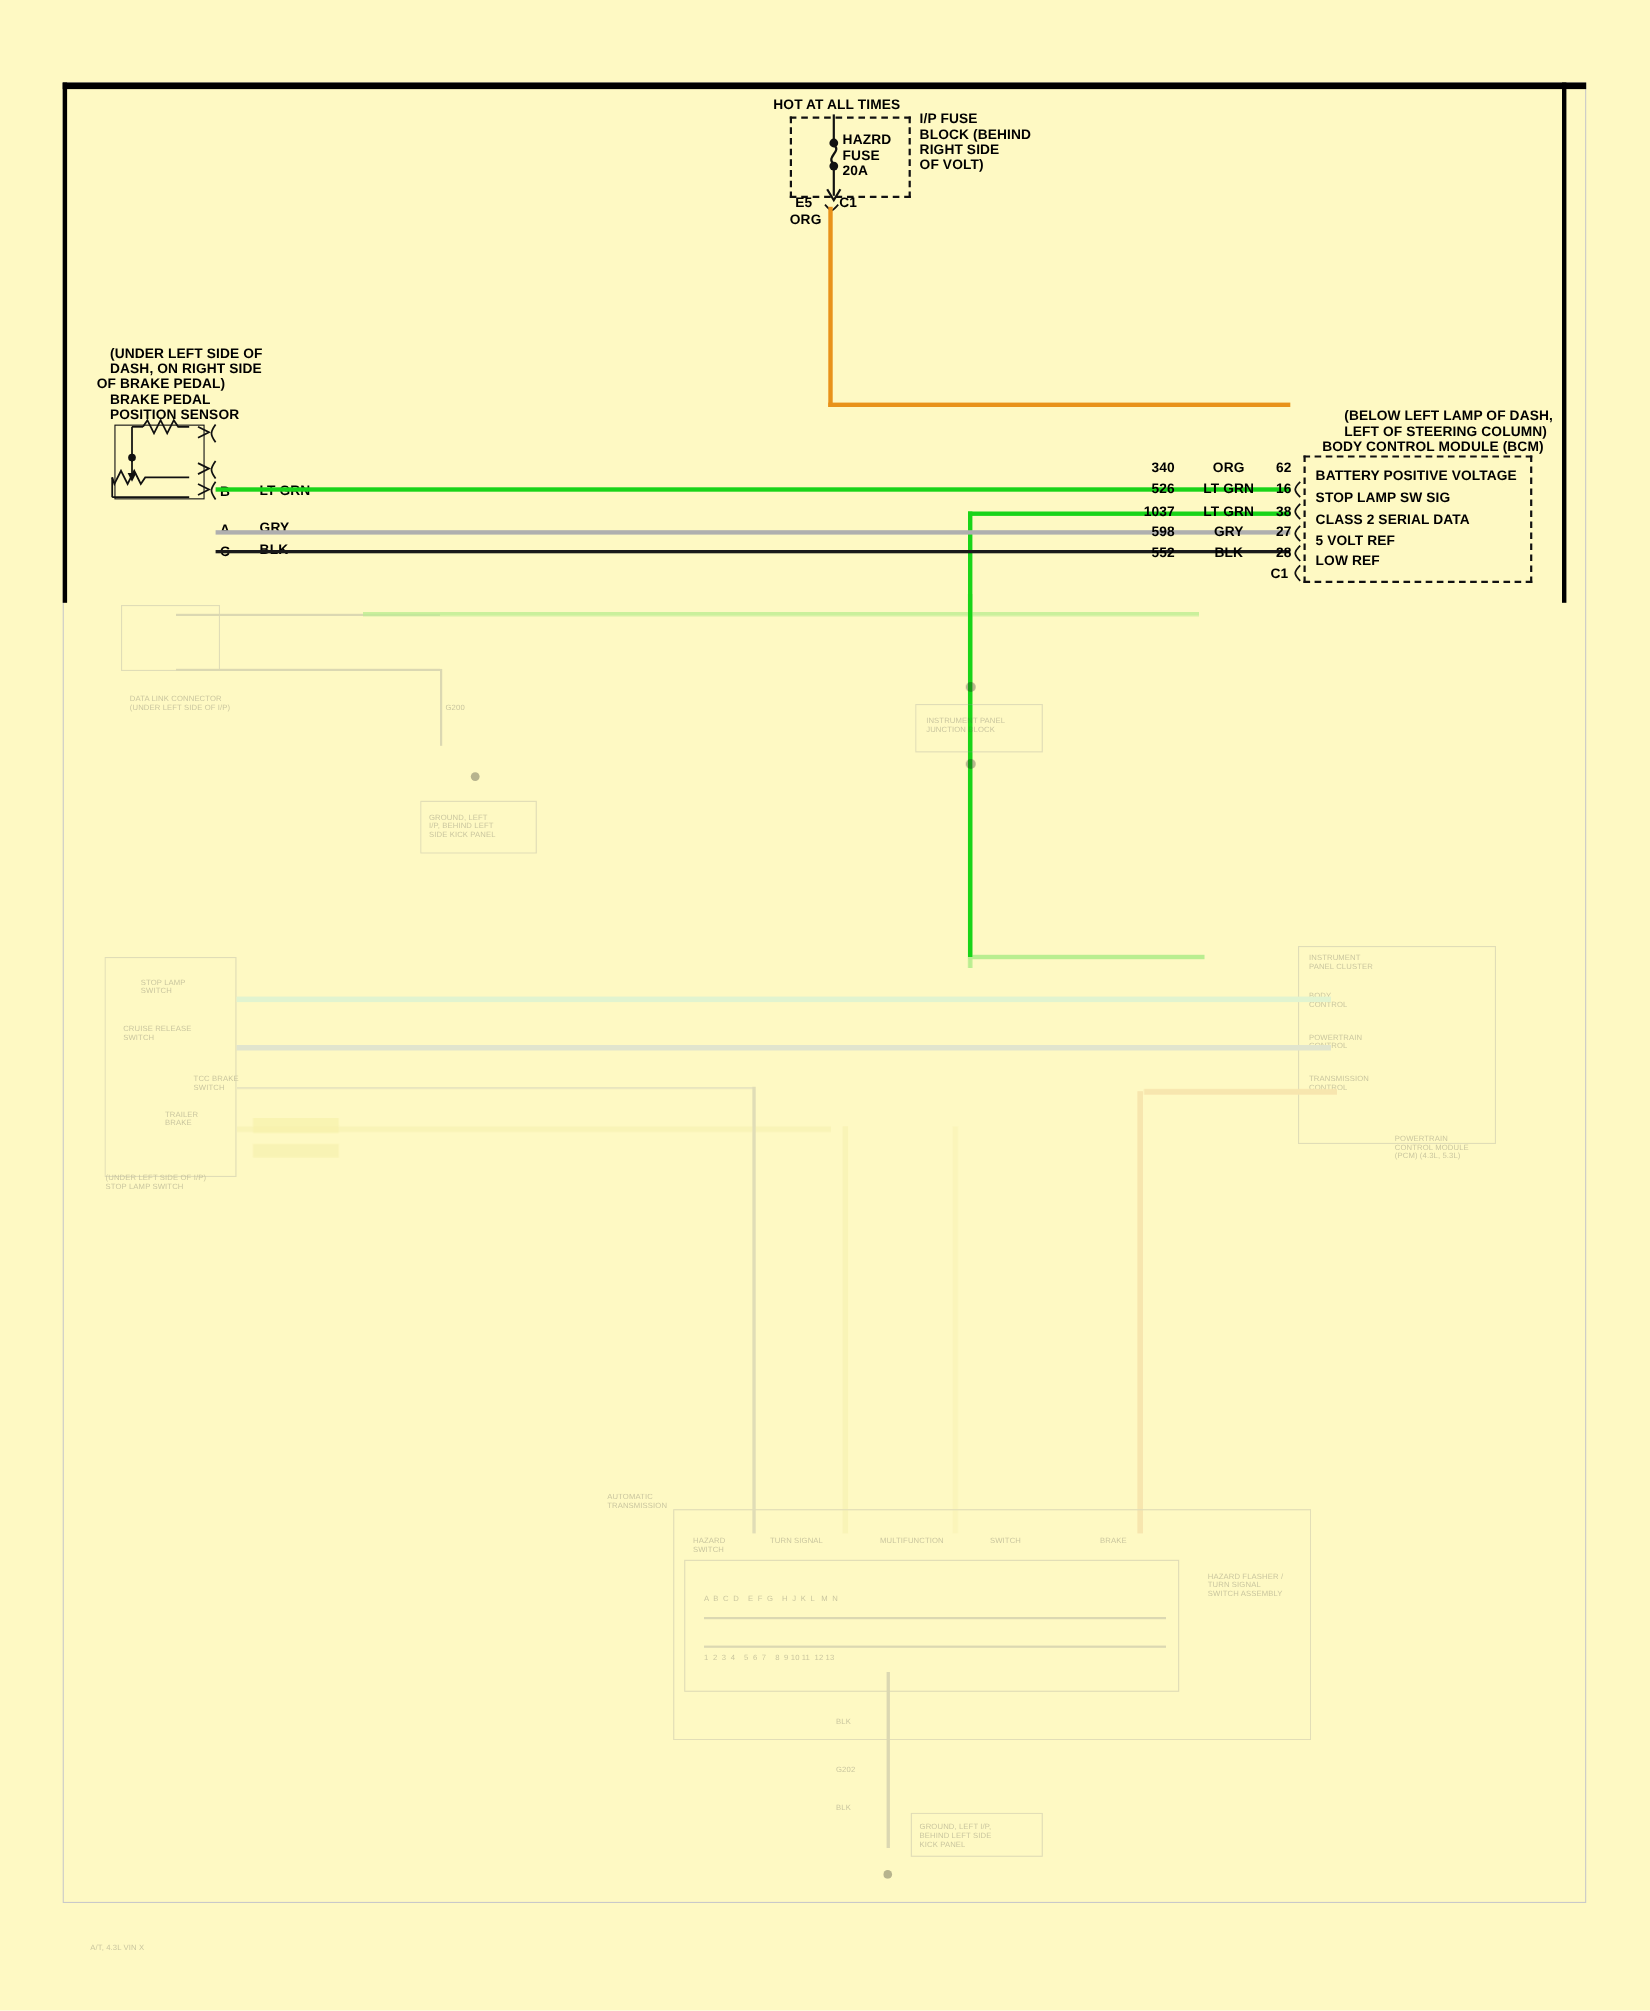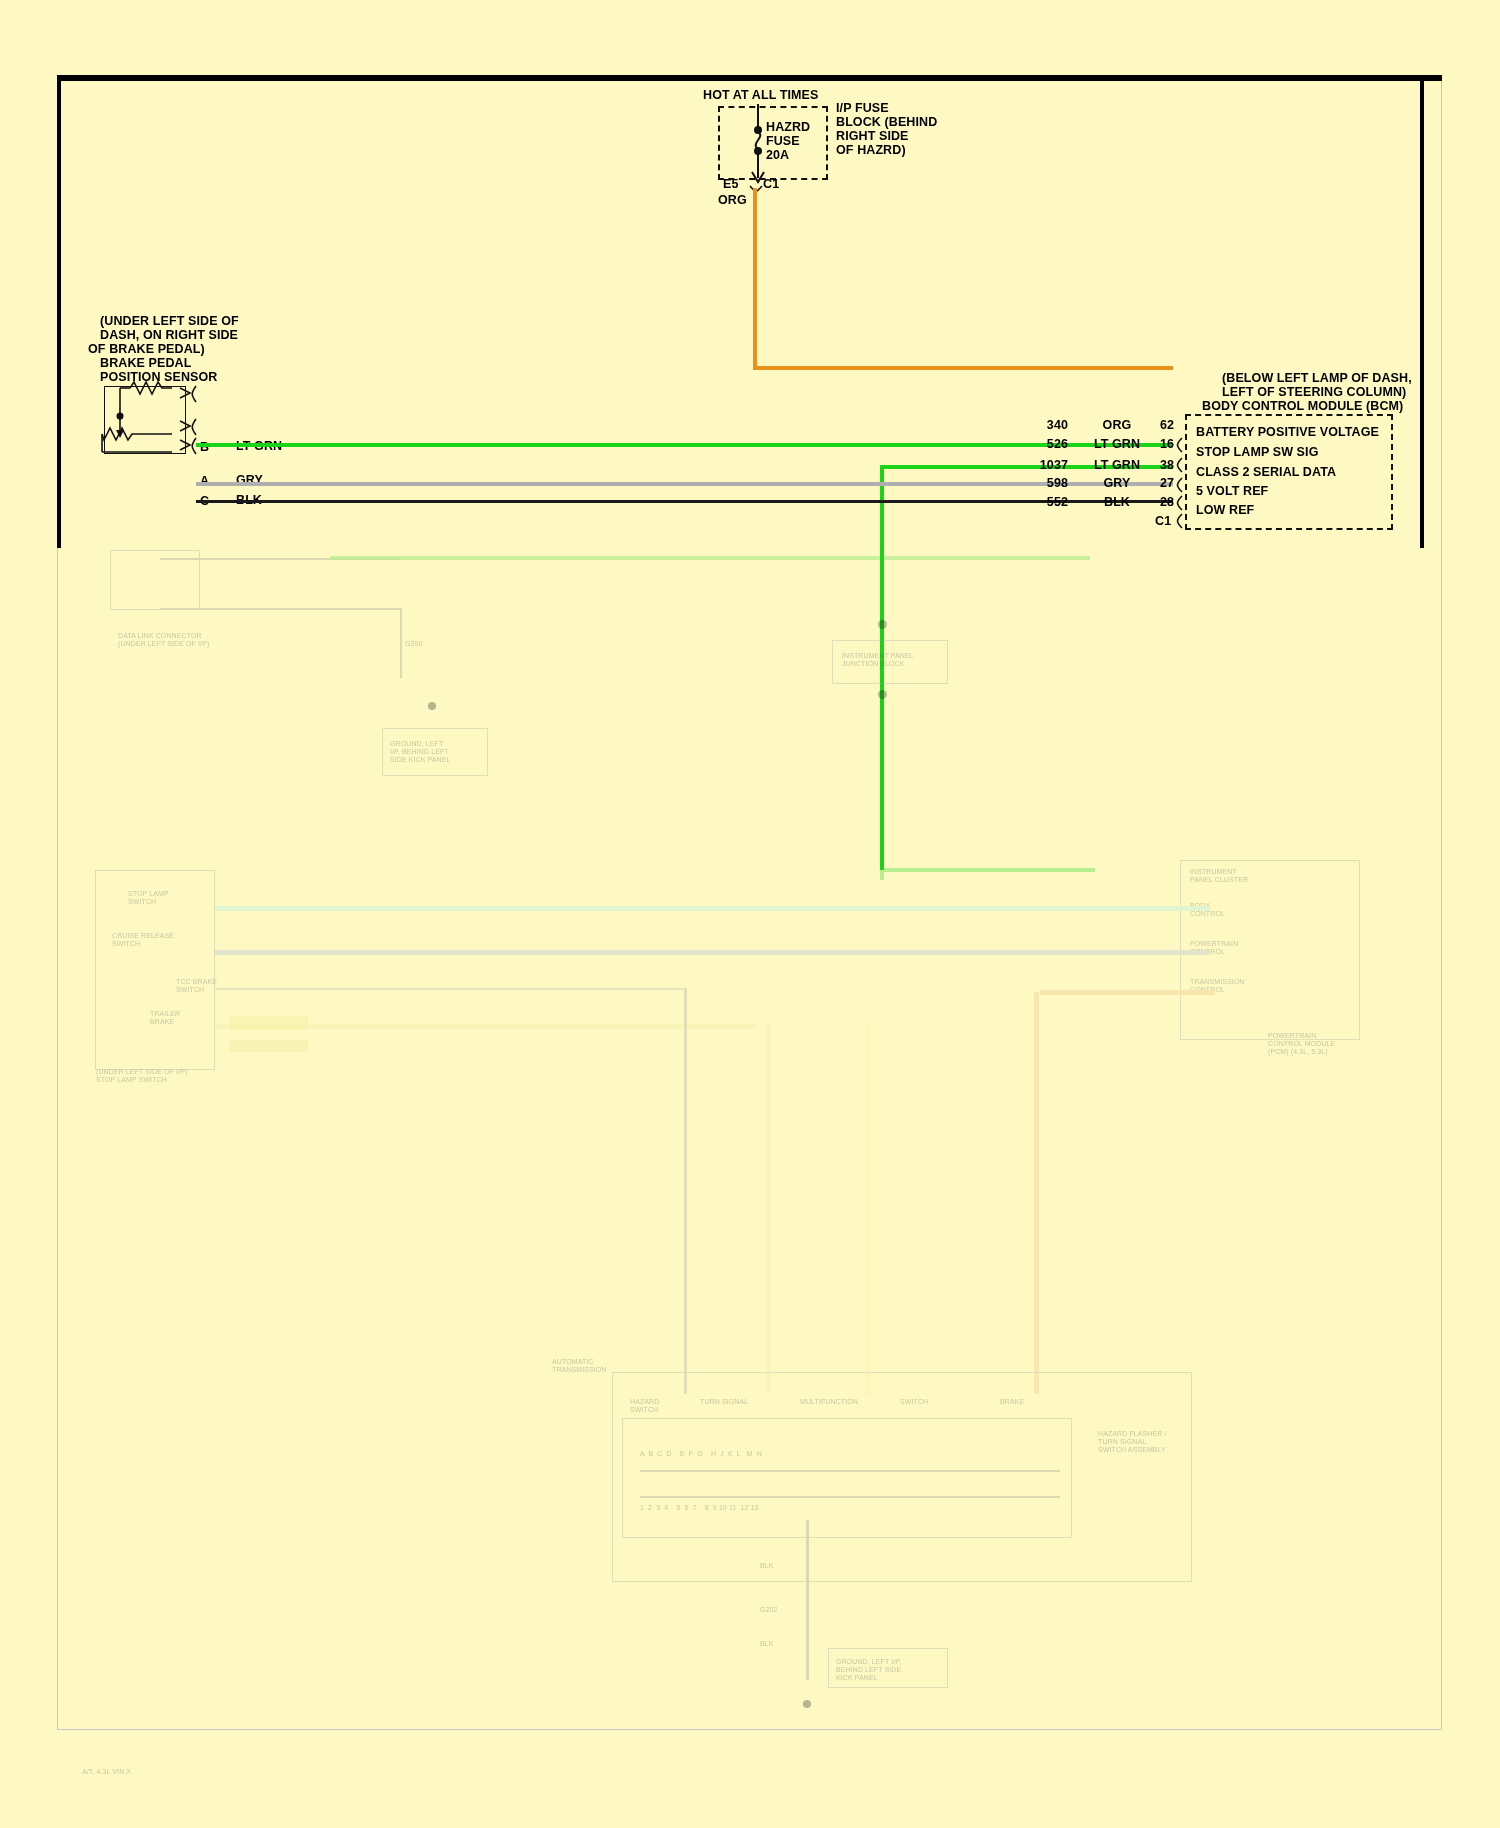--- a/index.html
+++ b/index.html
@@ -59,21 +59,21 @@
     <path d="M12,68 L18,78 L24,68" stroke="#111" stroke-width="2" fill="none"></path>
   </svg>
 
   <div class="txt b" style="left:766px;top:120px;">HAZRD</div>
   <div class="txt b" style="left:766px;top:134px;">FUSE</div>
   <div class="txt b" style="left:766px;top:148px;">20A</div>
 
   <div class="txt b" style="left:836px;top:101px;">I/P FUSE</div>
   <div class="txt b" style="left:836px;top:115px;">BLOCK (BEHIND</div>
   <div class="txt b" style="left:836px;top:129px;">RIGHT SIDE</div>
-  <div class="txt b" style="left:836px;top:143px;">OF HAZRD)</div>
+  <div class="txt b" style="left:836px;top:143px;">OF VOLT)</div>
 
   <svg style="position:absolute;left:748px;top:184px;" width="28" height="16">
     <path d="M2,2 C8,9 8,9 14,2" stroke="#111" stroke-width="1.6" fill="none"></path>
   </svg>
   <div class="txt b" style="left:723px;top:177px;">E5</div>
   <div class="txt b" style="left:763px;top:177px;">C1</div>
   <div class="txt b" style="left:718px;top:193px;">ORG</div>
 
   <div class="wire w-org" style="left:753px;top:188px;width:4px;height:182px;"></div>
   <div class="wire w-org" style="left:753px;top:366px;width:420px;height:4px;"></div>

